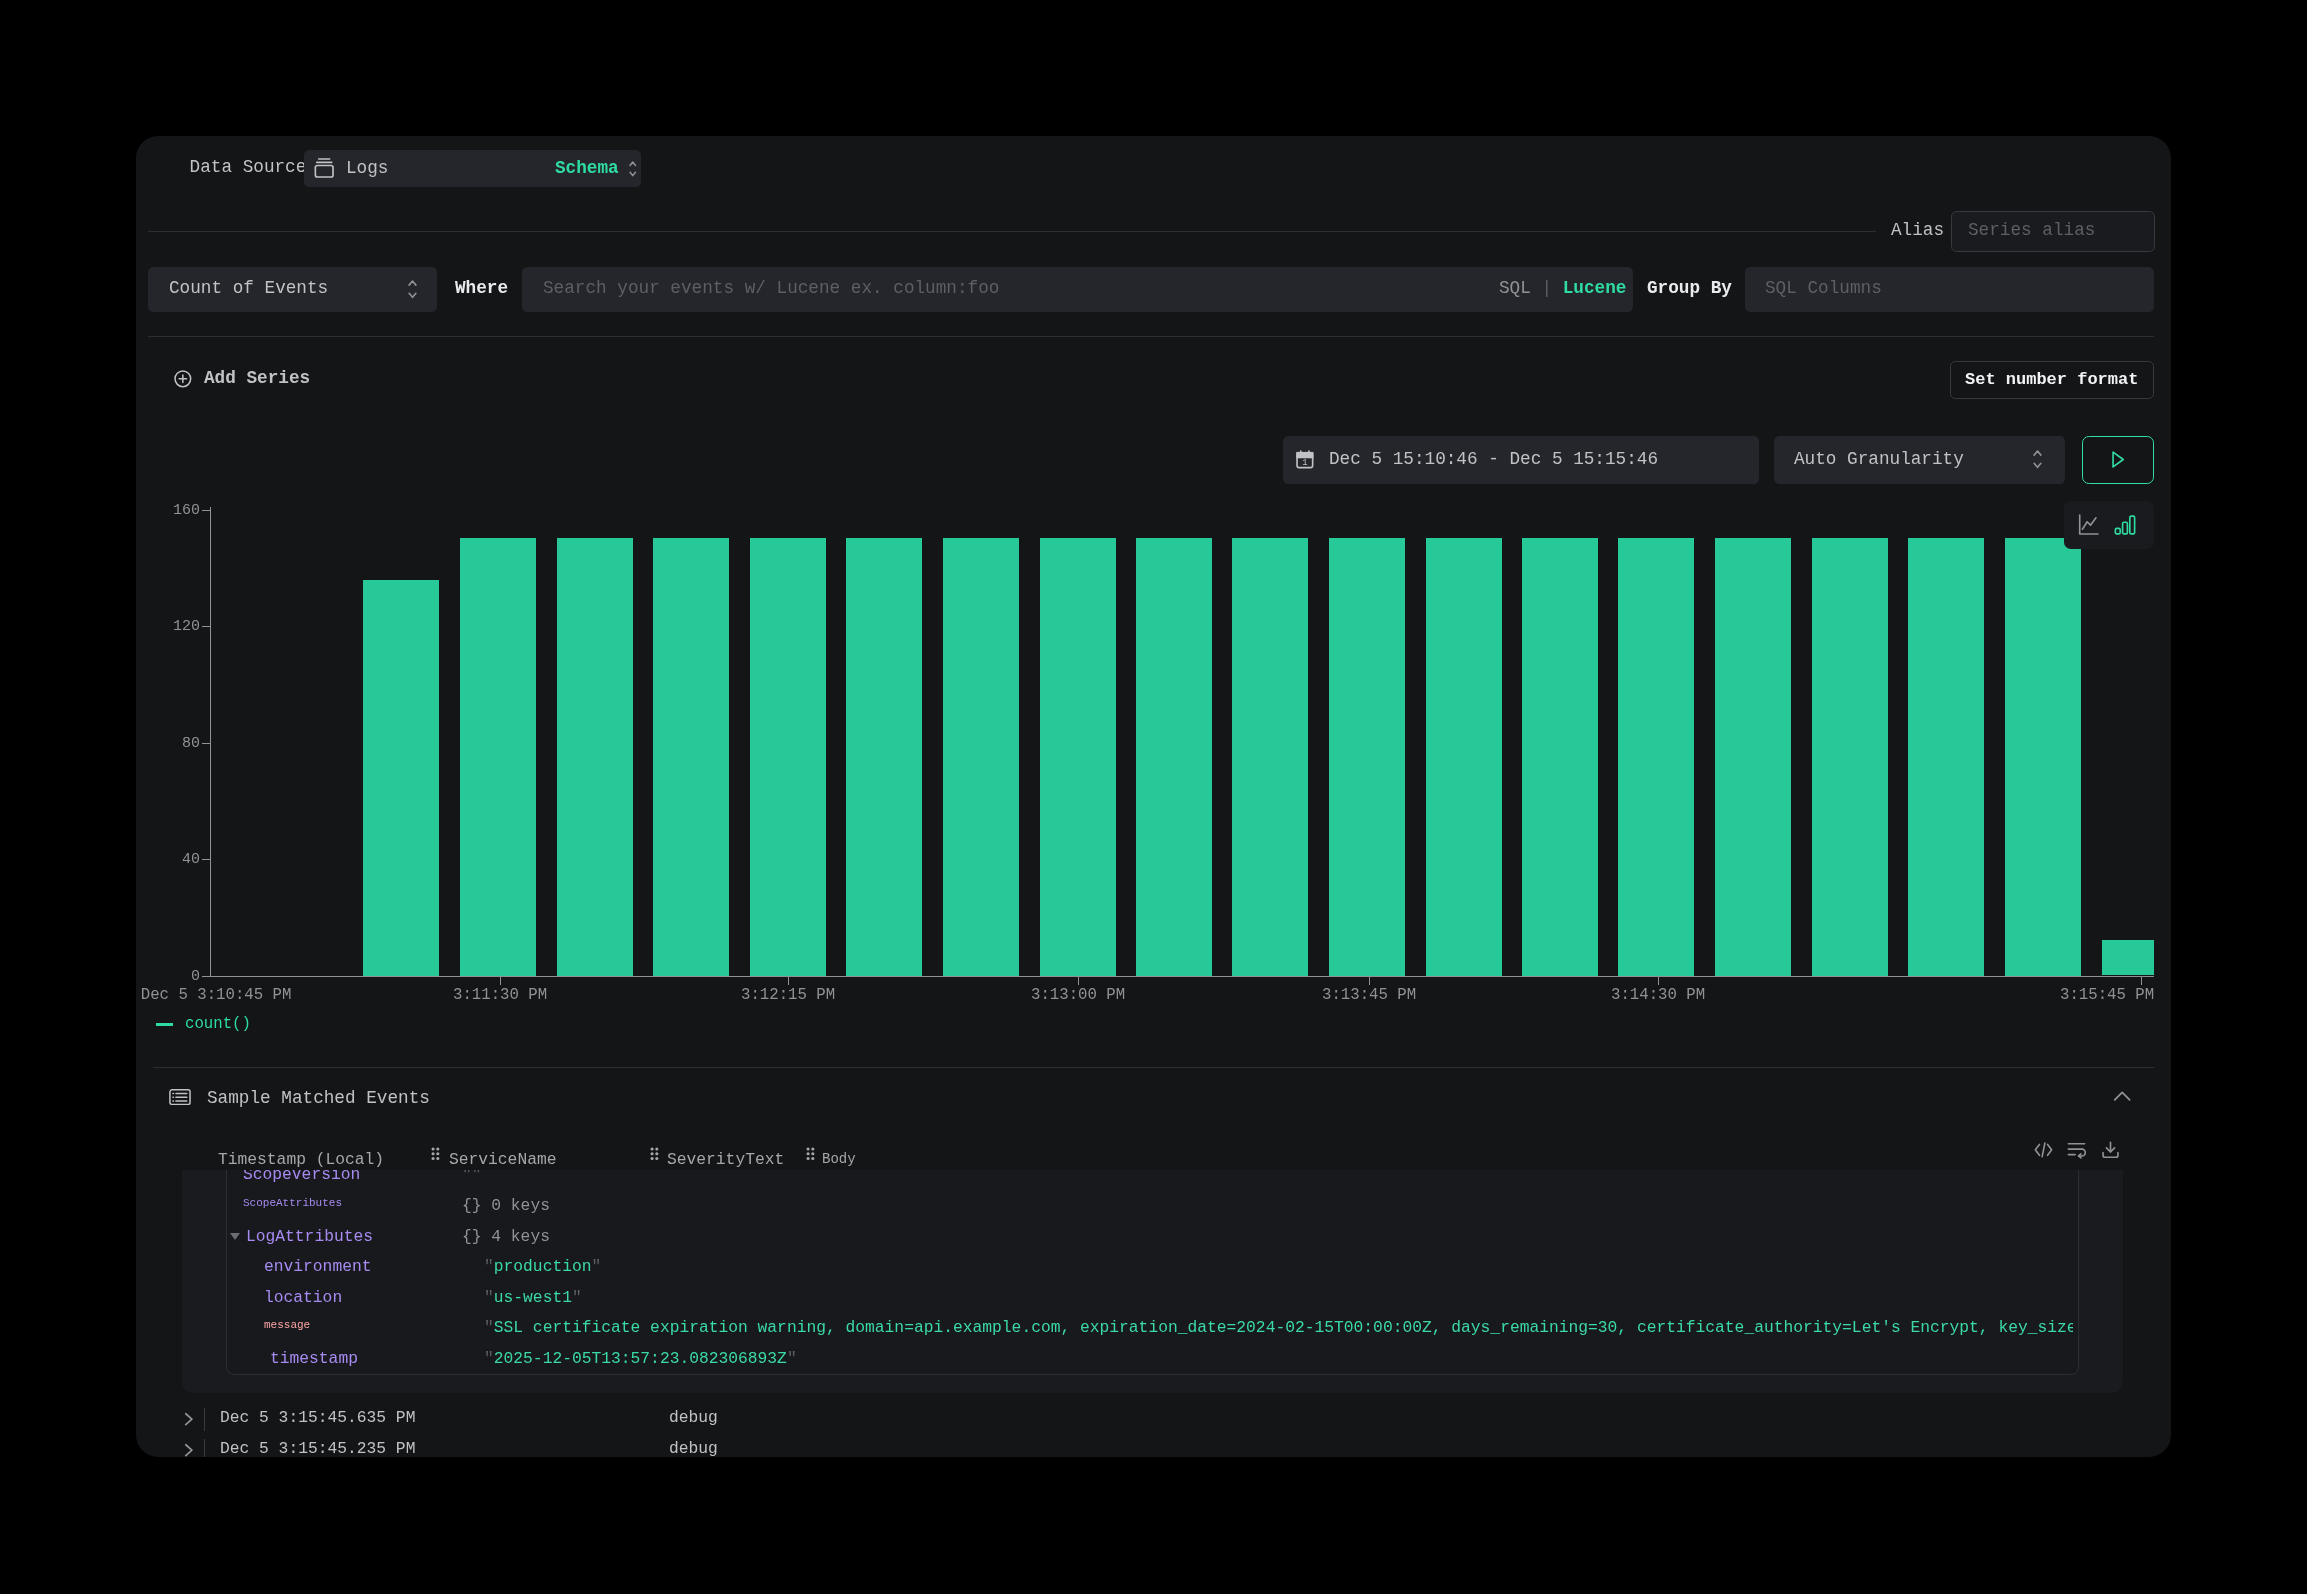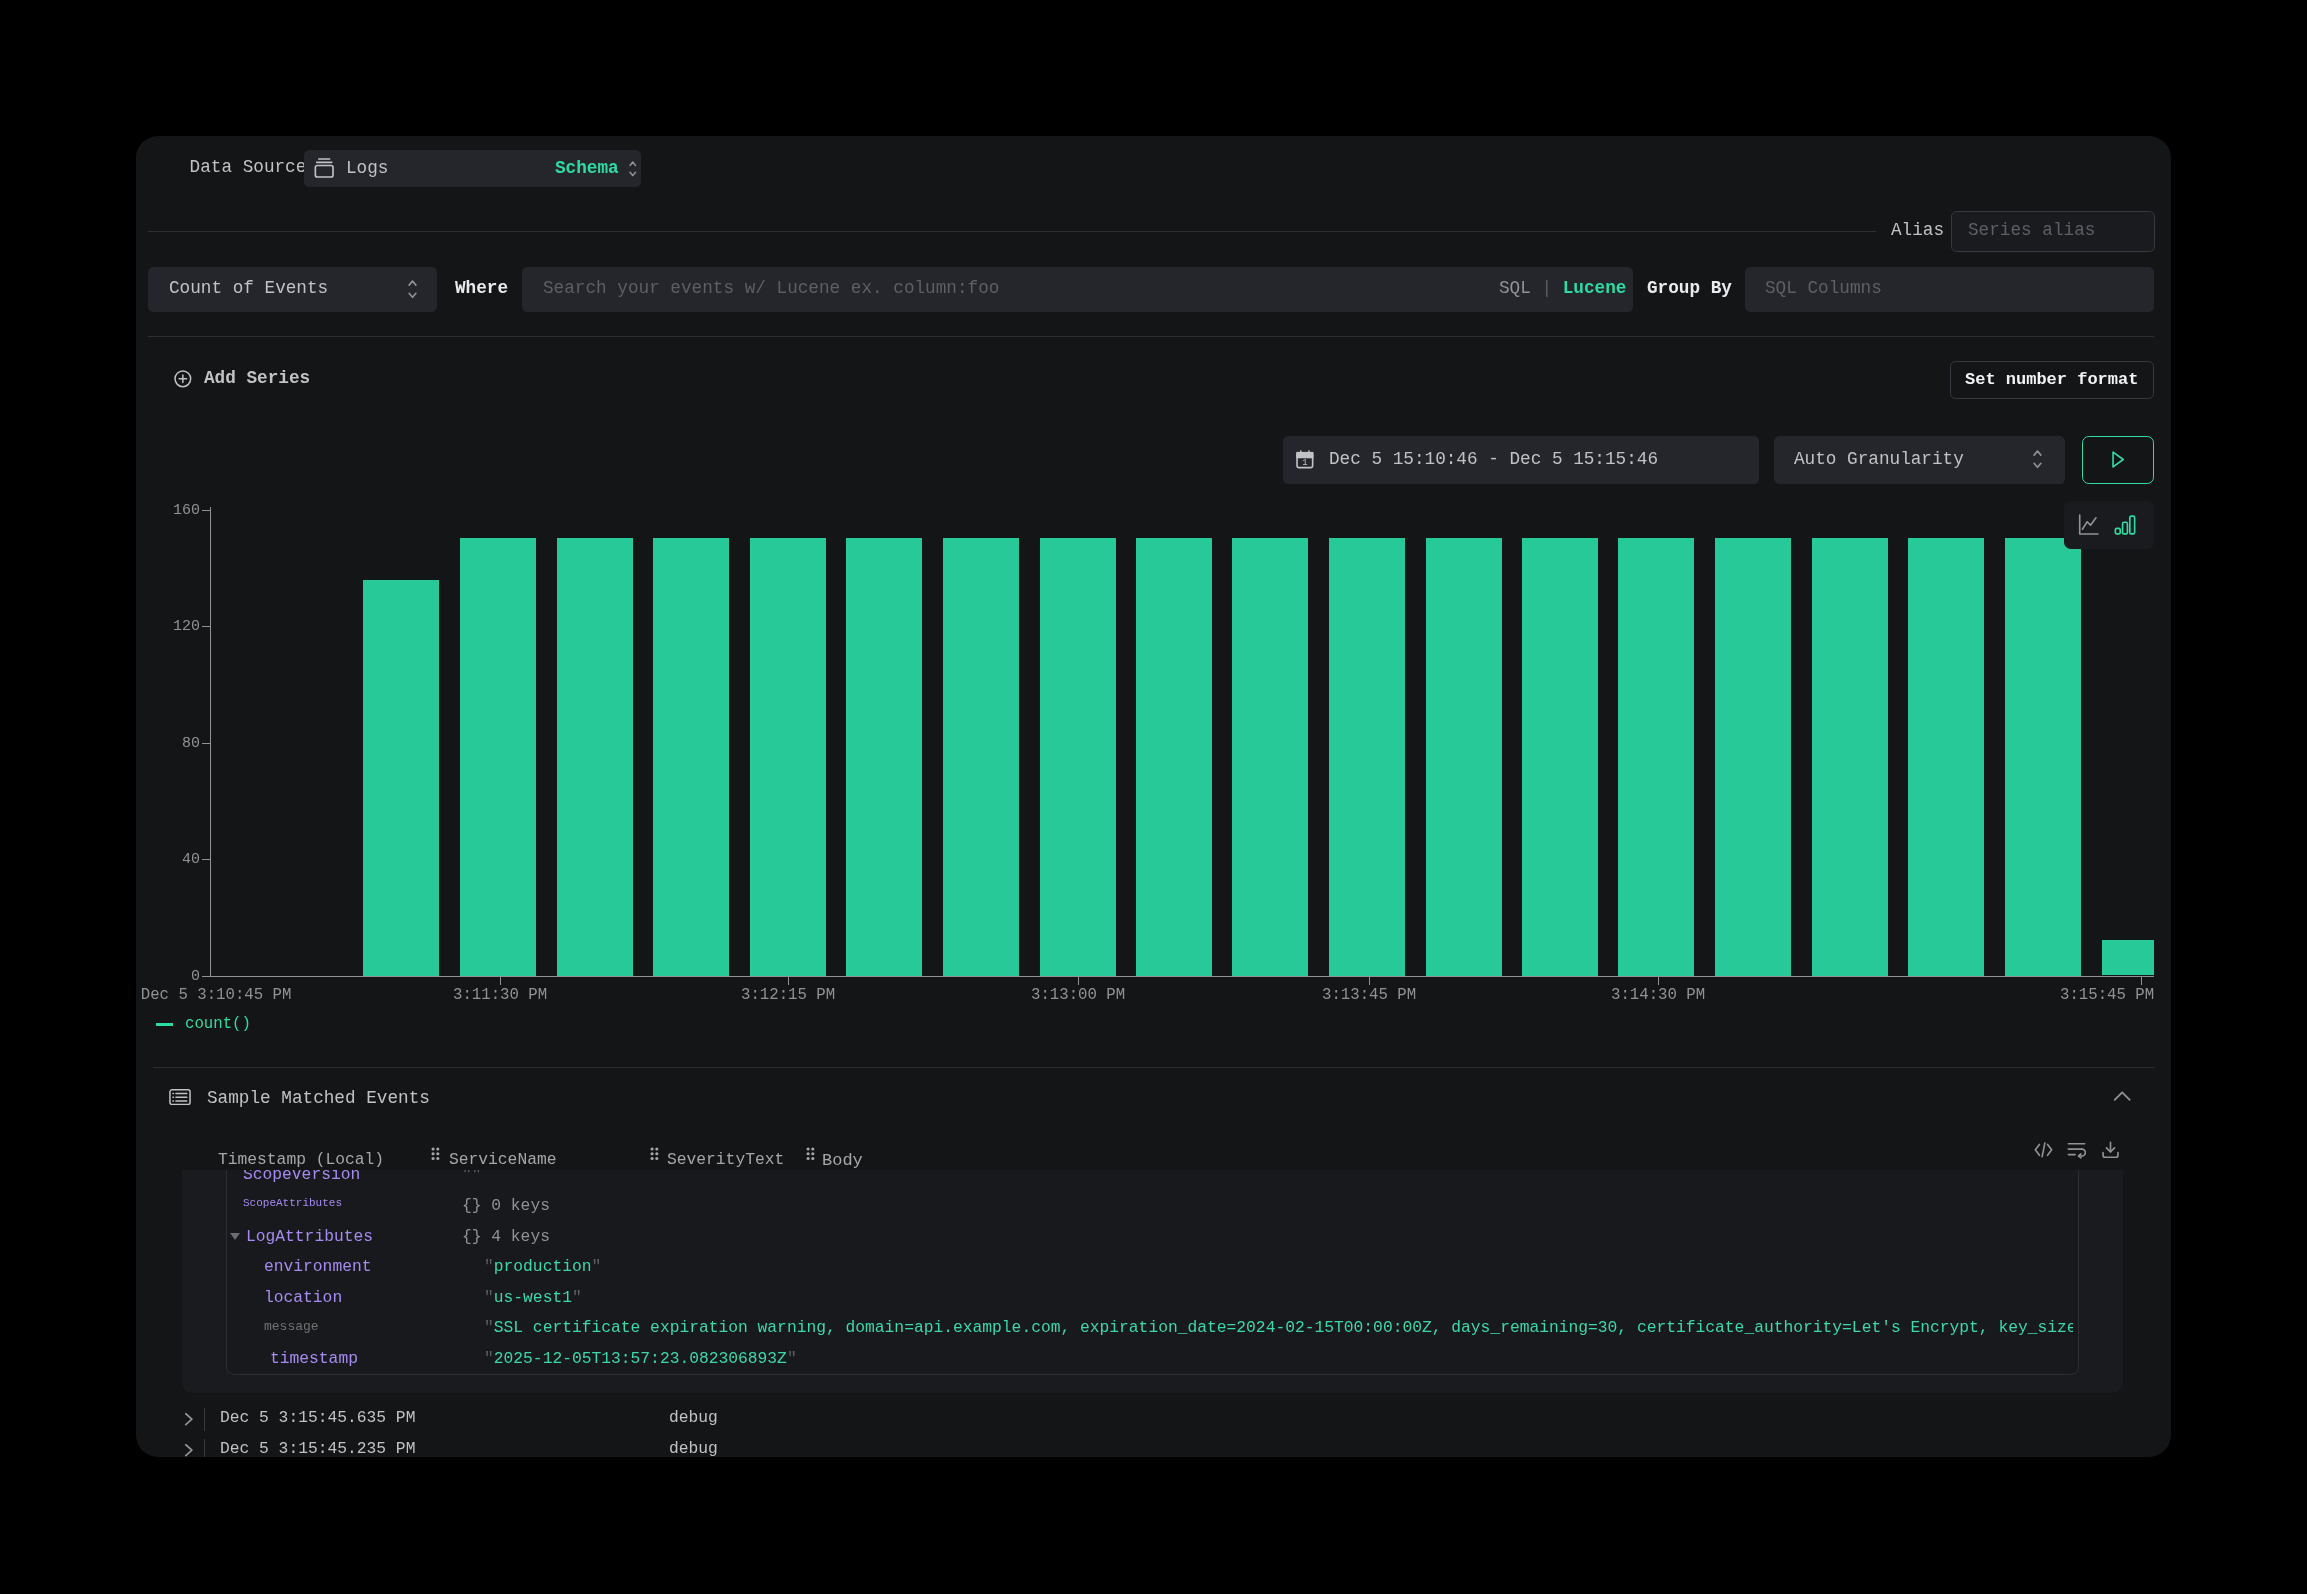--- a/index.html
+++ b/index.html
@@ -181,21 +181,21 @@
   </svg>
   <div class="txt" style="left:531px; top:1016px; font-size:16.3px; color:#A6A7AB;">SeverityText</div>
   <svg class="abs" style="left:670px; top:1011px;" width="8.9" height="13.6" viewBox="0 0 13 20" fill="#A6A7AB">
     <circle cx="3" cy="3" r="2.3"></circle>
       <circle cx="10" cy="3" r="2.3"></circle>
     <circle cx="3" cy="10" r="2.3"></circle>
       <circle cx="10" cy="10" r="2.3"></circle>
     <circle cx="3" cy="17" r="2.3"></circle>
       <circle cx="10" cy="17" r="2.3"></circle>
   </svg>
-  <div class="txt" style="left:686px; top:1016px; font-size:17px; color:#A6A7AB;">Body</div>
+  <div class="txt" style="left:686px; top:1016px; font-size:14px; color:#A6A7AB;">Body</div>
 
   <svg class="abs" style="left:1898px; top:1005px;" width="19" height="17.7" viewBox="0 0 28 26" fill="none" stroke="#909296" stroke-width="2.4" stroke-linecap="round" stroke-linejoin="round">
     <polyline points="8,5 2,13 8,21"></polyline>
     <polyline points="20,5 26,13 20,21"></polyline>
     <line x1="16" y1="3" x2="12" y2="23"></line>
   </svg>
   <svg class="abs" style="left:1931px; top:1005px;" width="19" height="17.7" viewBox="0 0 28 26" fill="none" stroke="#909296" stroke-width="2.4" stroke-linecap="round" stroke-linejoin="round">
     <line x1="2" y1="4" x2="26" y2="4"></line>
     <line x1="2" y1="12" x2="22" y2="12"></line>
     <path d="M22 12 a5 5 0 0 1 0 10 h-4"></path>
@@ -221,21 +221,21 @@
     <div class="abs" style="left:48px; top:63px; width:0; height:0; border-left:5.4px solid transparent; border-right:5.4px solid transparent; border-top:7.5px solid #6A6D73;"></div>
     <div class="txt" style="left:64px; top:59px; font-size:16.3px; color:#A78BF2;">LogAttributes</div>
     <div class="txt gr" style="left:280px; top:59px; font-size:16.3px;">{} 4 keys</div>
 
     <div class="txt" style="left:82px; top:89px; font-size:16.3px; color:#A78BF2;">environment</div>
     <div class="txt" style="left:302px; top:89px; font-size:16.3px;"><span class="dim">"</span><span style="color:#3BD9A6;">production</span><span class="dim">"</span></div>
 
     <div class="txt" style="left:82px; top:120px; font-size:16.3px; color:#A78BF2;">location</div>
     <div class="txt" style="left:302px; top:120px; font-size:16.3px;"><span class="dim">"</span><span style="color:#3BD9A6;">us-west1</span><span class="dim">"</span></div>
 
-    <div class="txt" style="left:82px; top:150px; font-size:13px; color:#737373;">message</div>
+    <div class="txt" style="left:82px; top:150px; font-size:11px; color:#fca5a5;">message</div>
     <div class="txt" style="left:302px; top:150px; font-size:16.3px; width:1589px; overflow:hidden;"><span class="dim">"</span><span style="color:#3BD9A6;">SSL certificate expiration warning, domain=api.example.com, expiration_date=2024-02-15T00:00:00Z, days_remaining=30, certificate_authority=Let's Encrypt, key_size=2048</span></div>
 
     <div class="txt" style="left:88px; top:181px; font-size:16.3px; color:#A78BF2;">timestamp</div>
     <div class="txt" style="left:302px; top:181px; font-size:16.3px;"><span class="dim">"</span><span style="color:#3BD9A6;">2025-12-05T13:57:23.082306893Z</span><span class="dim">"</span></div>
   </div>
 
   <svg class="abs" style="left:45px; top:1275px;" width="15" height="16.3" viewBox="0 0 22 24" fill="none" stroke="#909296" stroke-width="2.6" stroke-linecap="round" stroke-linejoin="round">
     <polyline points="7,4 16,12 7,20"></polyline>
   </svg>
   <div class="abs" style="left:68px; top:1272px; width:1.4px; height:23px; background:#373A40;"></div>

